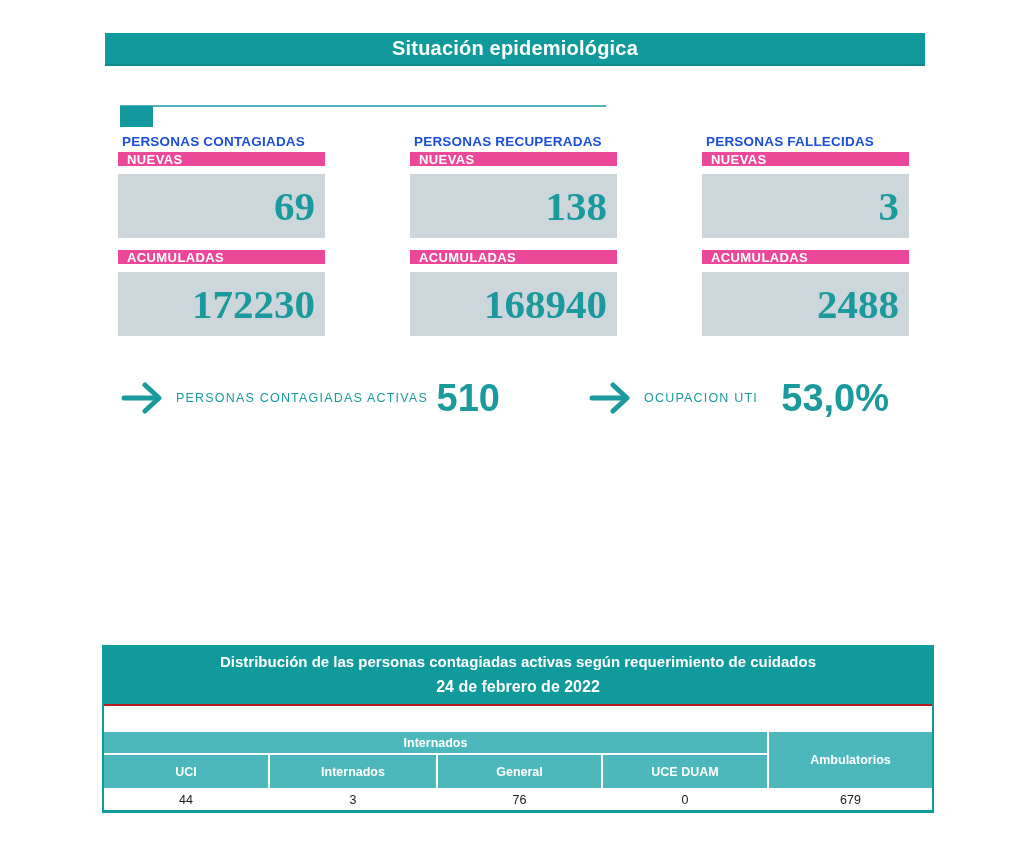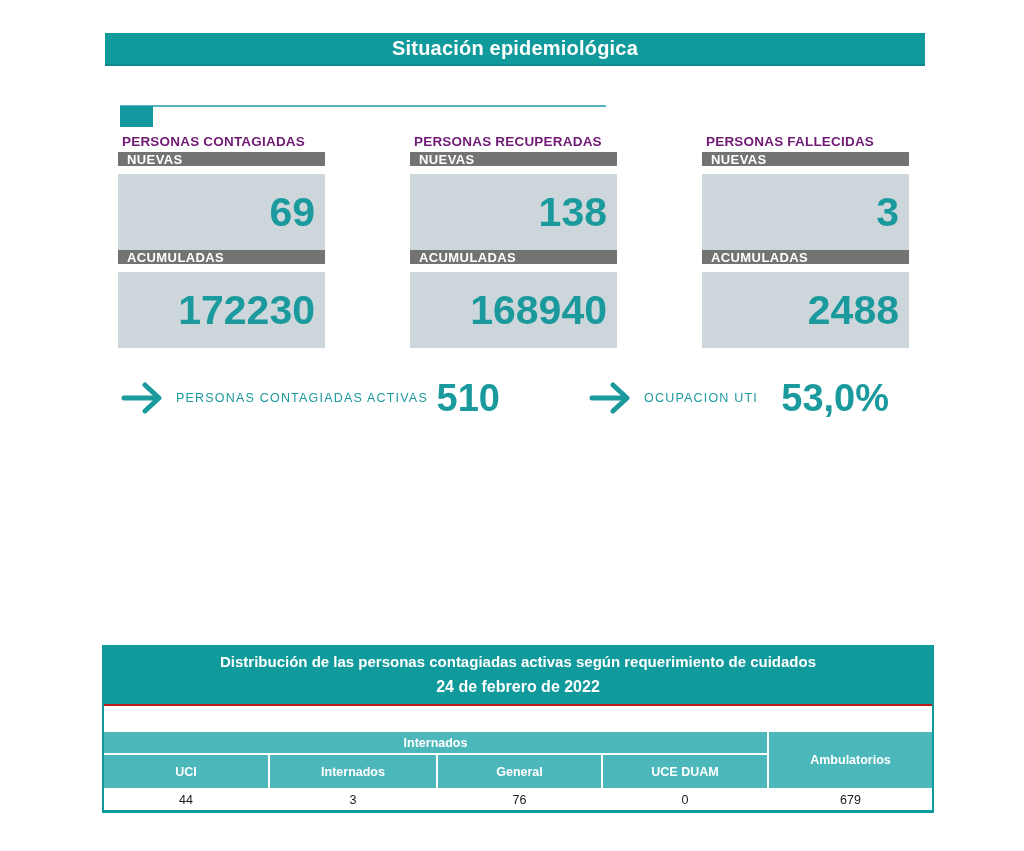--- a/index.html
+++ b/index.html
@@ -22,33 +22,33 @@
   .deco-line { position:absolute; left:120px; top:97px; width:486px; height:2px; background:#56b2bd; }
   .deco-square { position:absolute; left:120px; top:98px; width:33px; height:21px; background:#13989f; }
 
   
   .stat-col { position:absolute; top:126px; width:207px; height:198px; }
   .stat-col.c1 { left:118px; }
   .stat-col.c2 { left:410px; }
   .stat-col.c3 { left:702px; }
   .stat-heading {
     position:absolute; top:0; left:4px; right:0;
-    color:#701a75; font-weight:bold; font-size:13.5px; letter-spacing:0.2px;
+    color:#1d4ed8; font-weight:bold; font-size:13.5px; letter-spacing:0.2px;
     white-space:nowrap;
   }
   .stat-bar {
-    position:absolute; left:0; width:207px; height:14px; background:#737373;
+    position:absolute; left:0; width:207px; height:14px; background:#ec4899;
     color:#ffffff; font-weight:bold; font-size:13px; letter-spacing:0.4px;
     display:flex; align-items:center; padding-left:9px;
   }
   .stat-bar.b1 { top:18px; }
   .stat-bar.b2 { top:116px; }
   .stat-box {
-    position:absolute; left:0; width:207px; height:76px; background:#cdd6db;
-    display:flex; align-items:center; justify-content:flex-end; padding-right:10px;
+    position:absolute; left:0; width:207px; height:64px; background:#cdd6db;
+    display:flex; align-items:center; justify-content:flex-end; padding-right:10px;font-family:Liberation Serif, serif;
   }
   .stat-box.v1 { top:40px; }
   .stat-box.v2 { top:138px; }
   .stat-box span { color:#1b9a9d; font-weight:bold; font-size:41px; line-height:1; }
 
   
   .hl { position:absolute; height:44px; display:flex; align-items:center; }
   .hl.h1 { left:121px; top:368px; width:379px; }
   .hl.h2 { left:589px; top:368px; width:300px; }
   .hl .arrow { flex:0 0 auto; }

